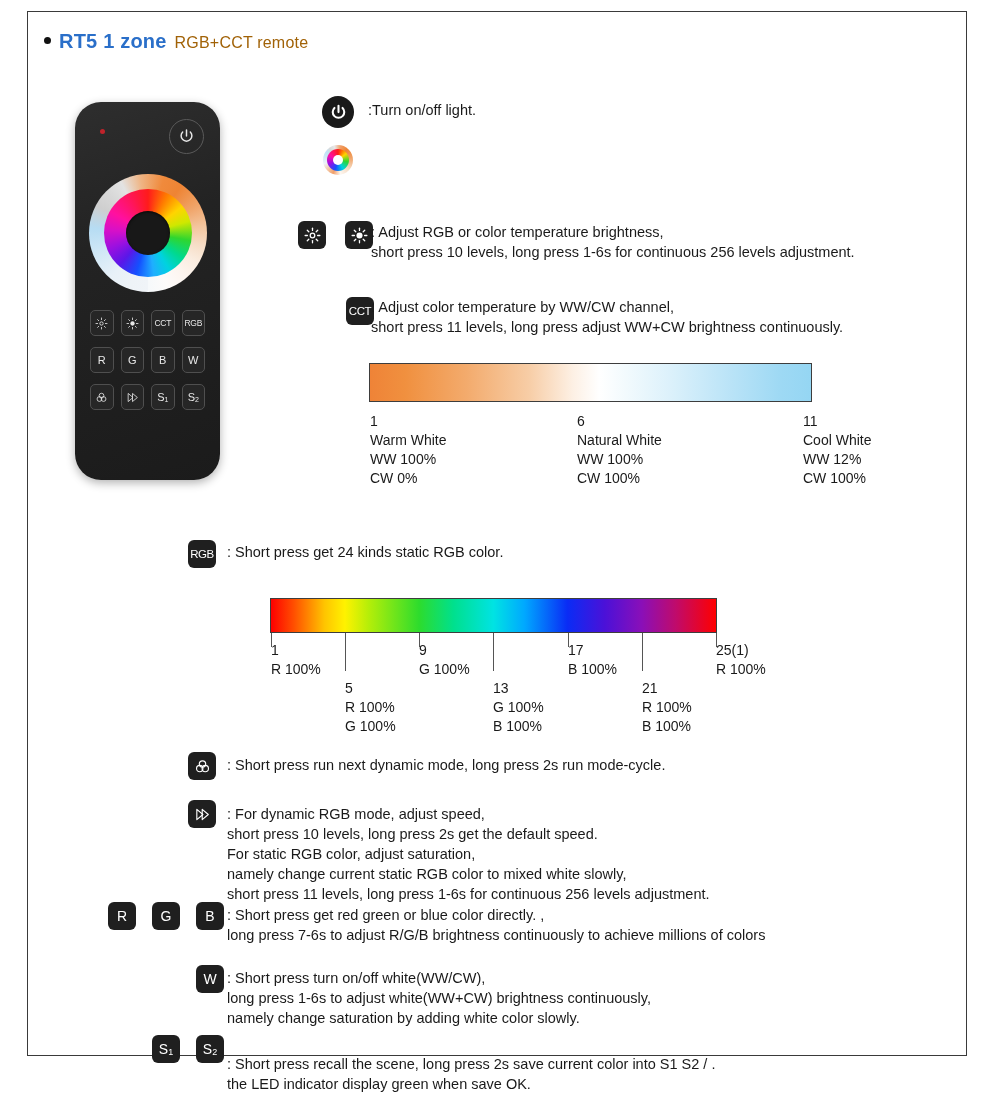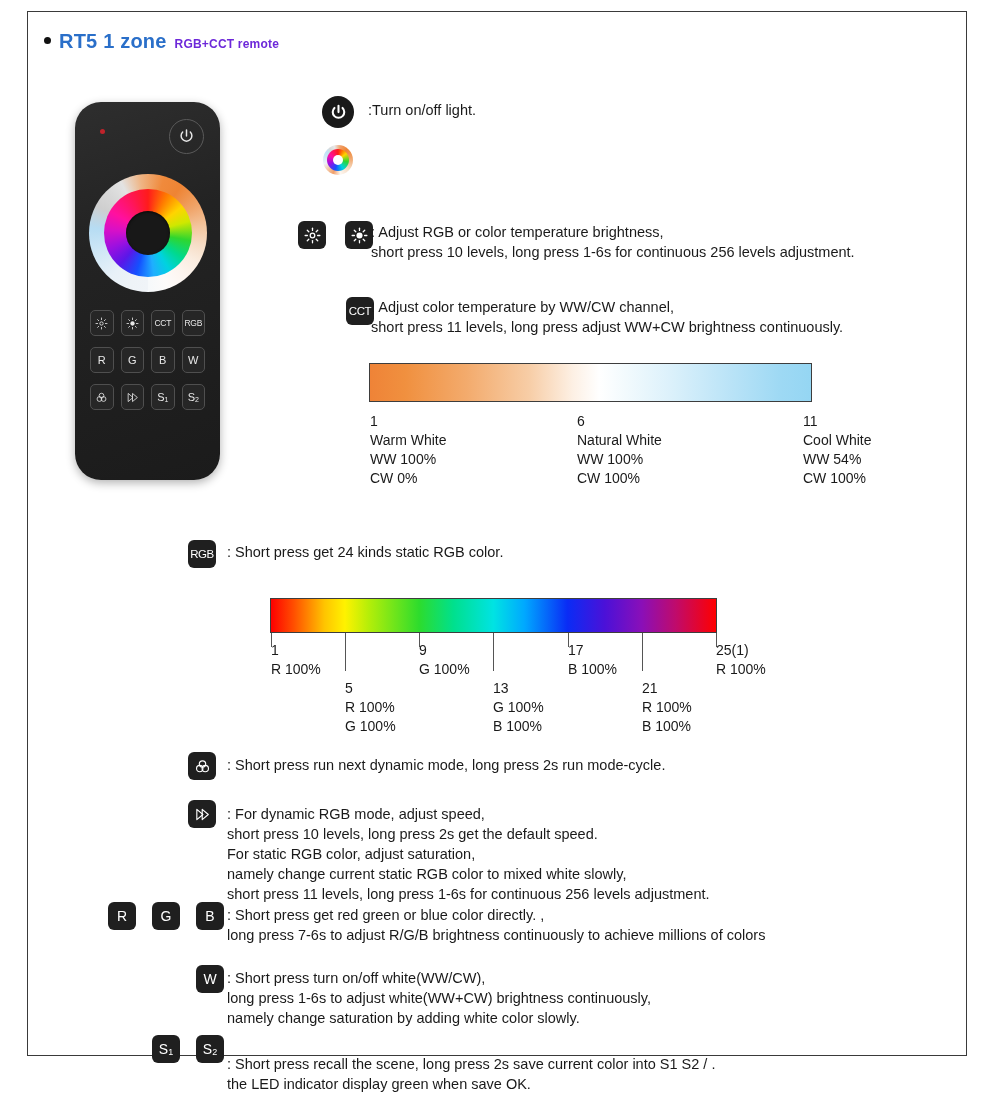--- a/index.html
+++ b/index.html
@@ -45,23 +45,23 @@
     position: relative;
     top: -4px;
   }
   .title-blue {
     color: #2a6fc9;
     font-size: 20px;
     font-weight: bold;
     letter-spacing: .2px;
   }
   .title-black {
-    color: #6d28d9;
-    font-size: 12px;
-    font-weight: bold;
+    color: #a16207;
+    font-size: 16px;
+    font-weight: normal;
     letter-spacing: .2px;
   }
 
   
   #remote {
     position: absolute;
     left: 47px;
     top: 90px;
     width: 145px;
     height: 378px;
@@ -397,21 +397,21 @@
   <div class="ikey sz cct" style="left:318px; top:285px;">CCT</div>
   <div class="desc" style="left:343px; top:285px;">: Adjust color temperature by WW/CW channel,
 short press 11 levels, long press adjust WW+CW brightness continuously.</div>
 
   <div id="cct-bar" class="bar"></div>
 
   <div class="scale-label" style="left:342px; top:400px;"><span>1</span><br><span>Warm White</span><br><span>WW 100%</span><br><span>CW 0%</span></div>
 
   <div class="scale-label" style="left:549px; top:400px;"><span>6</span><br><span>Natural White</span><br><span>WW 100%</span><br><span>CW 100%</span></div>
 
-  <div class="scale-label" style="left:775px; top:400px;"><span>11</span><br><span>Cool White</span><br><span>WW 54%</span><br><span>CW 100%</span></div>
+  <div class="scale-label" style="left:775px; top:400px;"><span>11</span><br><span>Cool White</span><br><span>WW 12%</span><br><span>CW 100%</span></div>
 
   <div class="ikey sz rgb" style="left:160px; top:528px;">RGB</div>
   <div class="desc" style="left:199px; top:530px;">: Short press get 24 kinds static RGB color.</div>
 
   <div id="rgb-bar" class="bar"></div>
 
   <div class="tick" style="left:243px; top:621px; height:14px;"></div>
   <div class="tick" style="left:317px; top:621px; height:38px;"></div>
   <div class="tick" style="left:391px; top:621px; height:14px;"></div>
   <div class="tick" style="left:465px; top:621px; height:38px;"></div>

